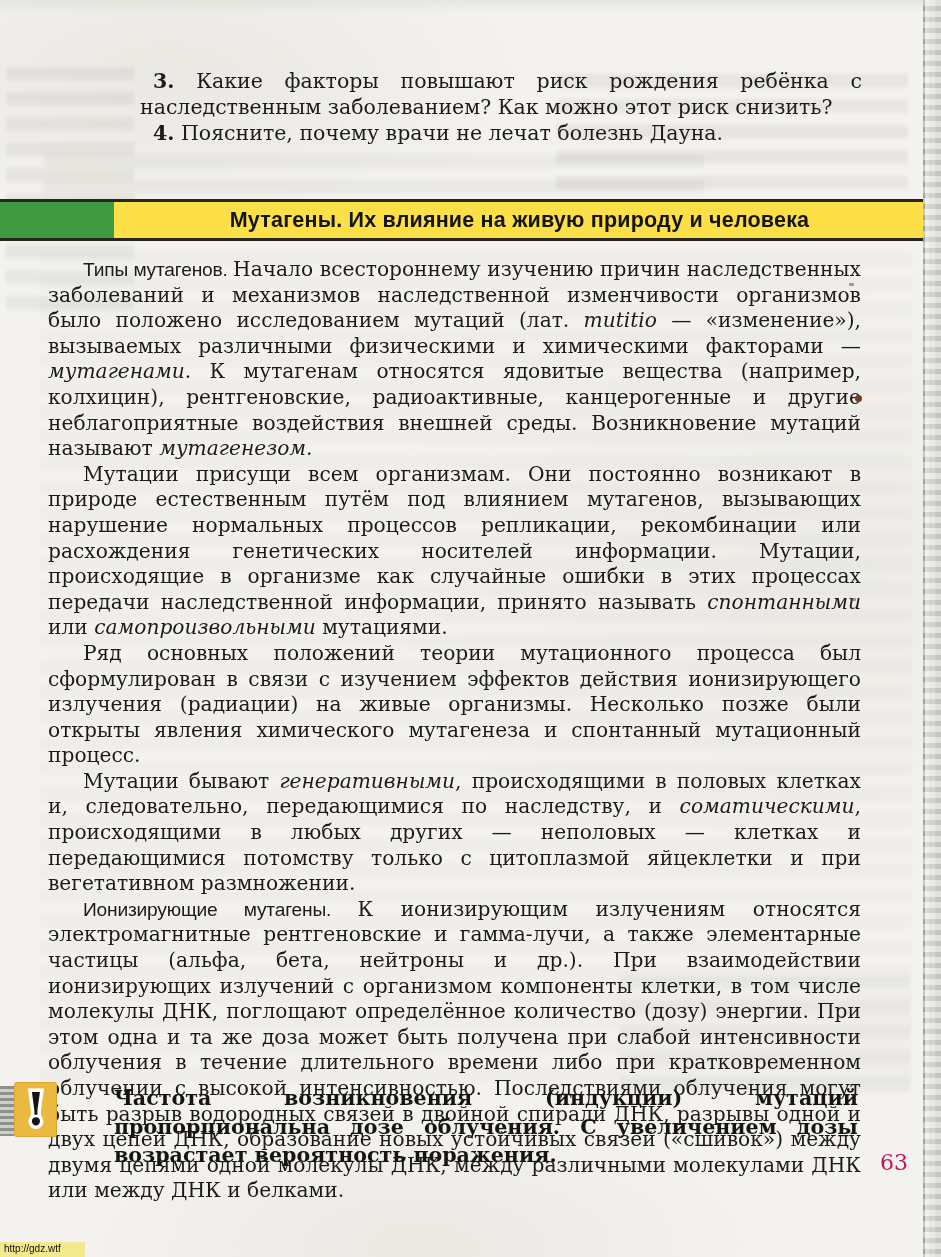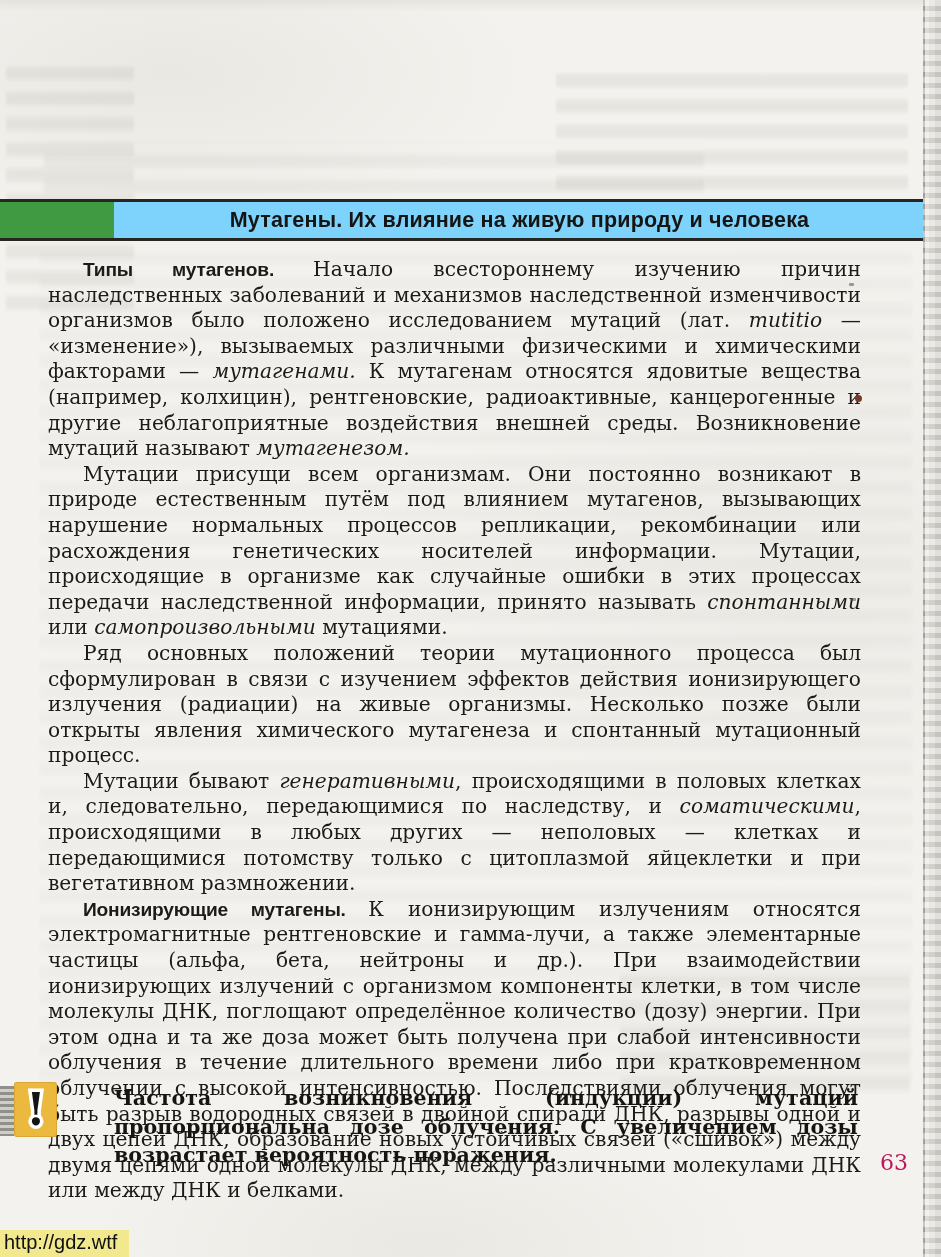--- a/index.html
+++ b/index.html
@@ -47,37 +47,37 @@
     position:absolute; left:140px; top:68px; width:722px;
     font-size:20.5px; line-height:26px; text-align:justify;
   }
   .question{ text-indent:13px; }
   .qnum{ font-weight:bold; }
 
   
   #section-bar{
     position:absolute; left:0; top:199px; width:939px; height:42px; box-sizing:border-box;
     border-top:3px solid #26251f; border-bottom:3px solid #26251f;
-    background:#7dd3fc;
+    background:#fde047;
   }
   #section-accent{ position:absolute; left:0; top:0; width:114px; height:100%; }
   #section-title{
     position:absolute; left:110px; right:10px; top:0; height:100%;
     display:flex; align-items:center; justify-content:center;
     font-family:"Liberation Sans", sans-serif; font-weight:700; font-size:21.5px;
     letter-spacing:.2px; color:#151513;
   }
 
   
   #article{
     position:absolute; left:48px; top:257px; width:813px;
     font-size:20.2px; line-height:25.6px; text-align:justify;
   }
   #article p{ margin:0; text-indent:35px; }
-  .b{ font-family:"Liberation Sans", sans-serif; font-weight:700; font-size:.95em; letter-spacing:-.2px; }
+  .b{ font-family:"Liberation Sans", sans-serif; font-weight:400; font-size:.95em; letter-spacing:-.2px; }
   .i{ font-style:italic; }
 
   
   #margin-dot{ position:absolute; left:855px; top:395px; width:7px; height:7px; border-radius:50%; }
 
   
   #note-stripes{
     position:absolute; left:0; top:1086px; width:14px; height:50px;
     background:repeating-linear-gradient(180deg,#90908b 0 3px,#cfcec9 3px 6px);
   }
@@ -92,41 +92,47 @@
     color:#161513;
   }
 
   
   #page-number{
     position:absolute; left:880px; top:1150px; font-size:22px; color:#be185d;
   }
 
   
   #watermark{
-    position:absolute; left:0; bottom:0; padding:1px 12px 3px 4px;
+    position:absolute; left:0; bottom:0; padding:1px 24px 3px 4px;
     background:#f2e88e;
-    font-family:"Liberation Sans", sans-serif; font-size:20px; color:#101010;
+    font-family:"Liberation Sans", sans-serif; font-size:10px; color:#101010;
   }
 
   
   .speck{ position:absolute; width:5px; height:3px; background:#55514a; opacity:.55; border-radius:1px; }
 </style>
 </head>
 <body>
 
 <div id="page">
 
   <div class="texture"></div>
   <div class="bleed" id="bleed-q"></div>
   <div class="bleed" id="bleed-left"></div>
   <div class="bleed" id="bleed-under-q"></div>
   <div class="bleed" id="bleed-main"></div>
   <div class="bleed" id="bleed-low"></div>
 
   <div id="questions">
+    <div class="question">
+      <span class="qnum">3.</span><span> Какие факторы повышают риск рождения ребёнка с наследственным заболеванием? Как можно этот риск снизить?</span>
+    </div>
+    <div class="question">
+      <span class="qnum">4.</span><span> Поясните, почему врачи не лечат болезнь Дауна.</span>
+    </div>
   </div>
 
   <div id="section-bar">
     <div id="section-accent" style="background: rgb(63, 154, 65);"></div>
     <div id="section-title">Мутагены. Их влияние на живую природу и человека</div>
   </div>
 
   <div id="article">
     <p><span class="b">Типы мутагенов. </span><span>Начало всестороннему изучению причин наследственных заболеваний и механизмов наследственной изменчивости организмов было положено исследованием мутаций (лат. </span><span class="i">mutitio</span><span> — «изменение»), вызываемых различными физическими и химическими факторами — </span><span class="i">мутагенами.</span><span> К мутагенам относятся ядовитые вещества (например, колхицин), рентгеновские, радиоактивные, канцерогенные и другие неблагоприятные воздействия внешней среды. Возникновение мутаций называют </span><span class="i">мутагенезом.</span></p>
     <p><span>Мутации присущи всем организмам. Они постоянно возникают в природе естественным путём под влиянием мутагенов, вызывающих нарушение нормальных процессов репликации, рекомбинации или расхождения генетических носителей информации. Мутации, происходящие в организме как случайные ошибки в этих процессах передачи наследственной информации, принято называть </span><span class="i">спонтанными</span><span> или </span><span class="i">самопроизвольными</span><span> мутациями.</span></p>

